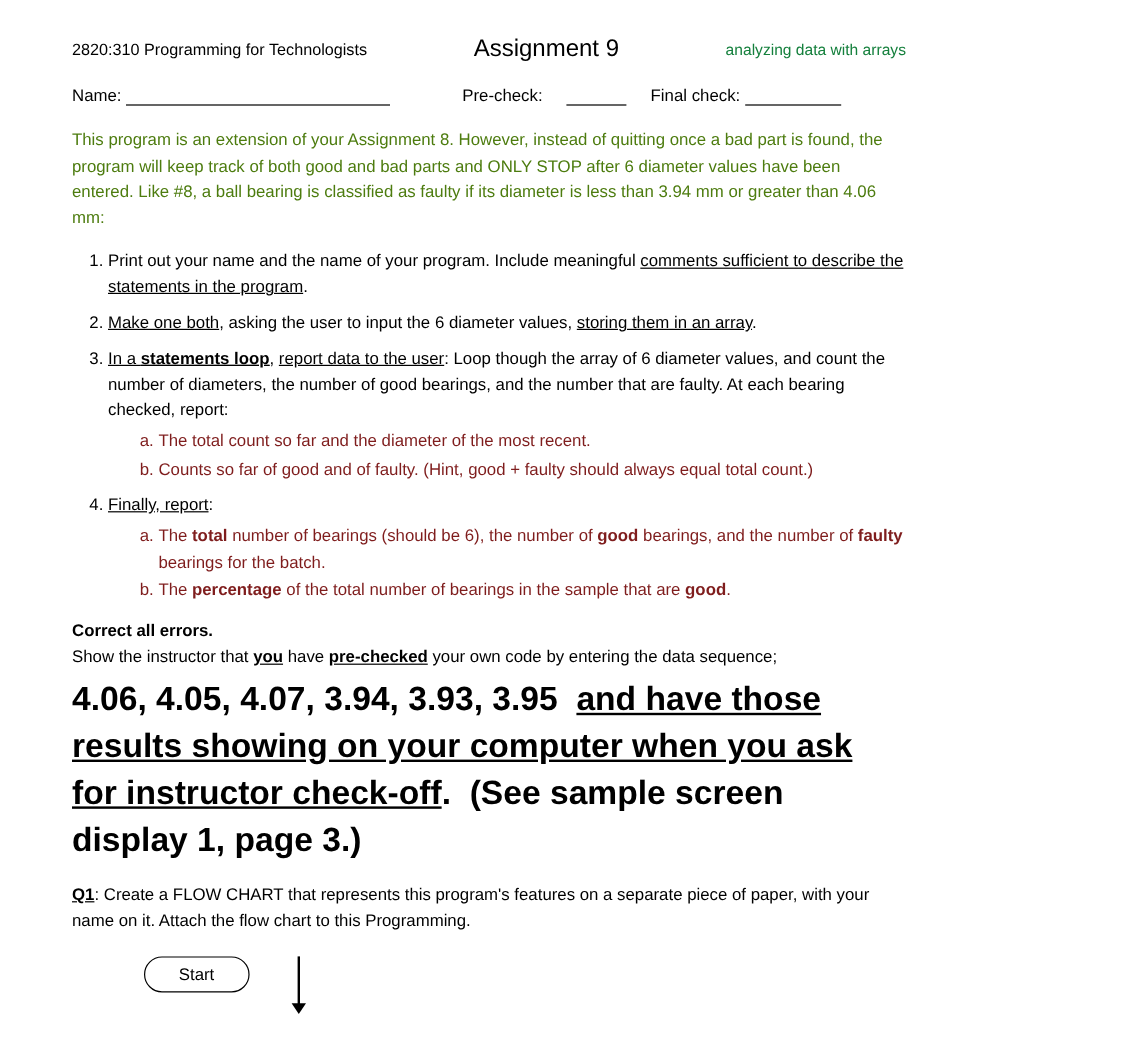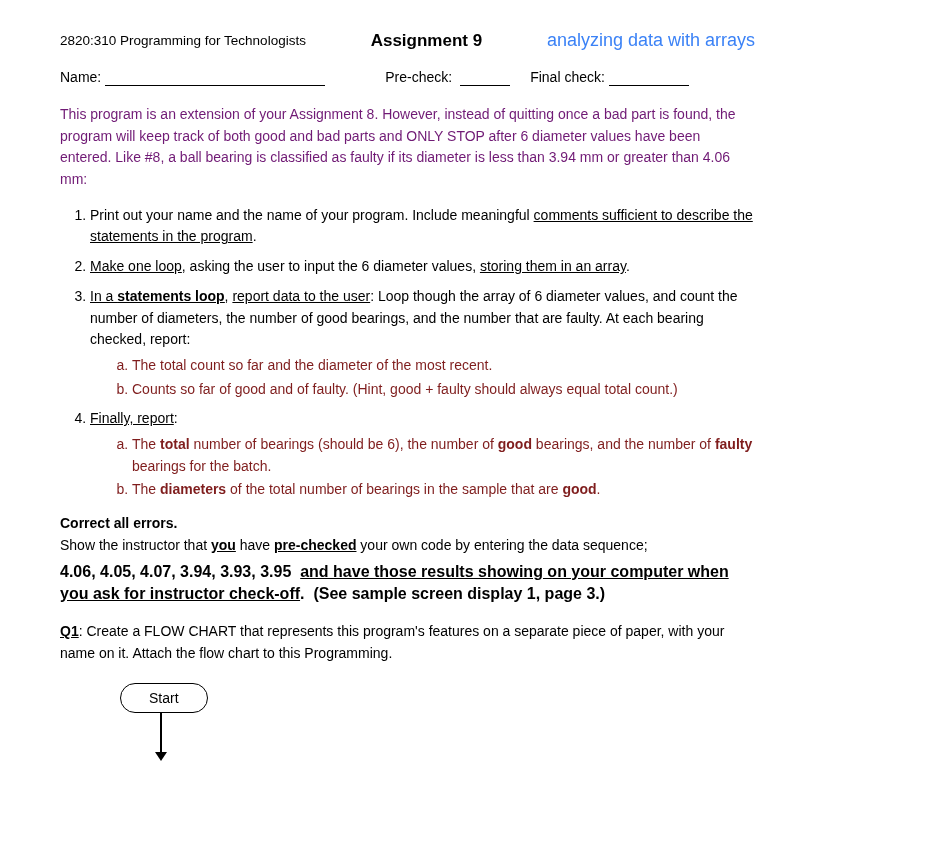--- a/index.html
+++ b/index.html
@@ -30,29 +30,29 @@
       justify-content: space-between;
       margin-bottom: 18px;
     }
 
     .header-left {
       font-size: 13.5px;
       color: #000;
     }
 
     .header-center {
-      font-size: 17px;
-      font-weight: bold;
+      font-size: 20px;
+      font-weight: normal;
       color: #000;
       text-align: center;
     }
 
     .header-right {
-      font-size: 18px;
-      color: #3b82f6;
+      font-size: 13px;
+      color: #15803d;
       text-align: right;
     }
 
     .name-row {
       display: flex;
       align-items: flex-start;
       margin-bottom: 18px;
       font-size: 14px;
     }
 
@@ -61,21 +61,21 @@
     }
 
     .name-line {
       border-bottom: 1px solid #000;
       width: 220px;
       display: inline-block;
       margin-right: 60px;
     }
 
     .precheck-label {
-      margin-right: 8px;
+      margin-right: 20px;
     }
 
     .precheck-line {
       border-bottom: 1px solid #000;
       width: 50px;
       display: inline-block;
       margin-right: 20px;
     }
 
     .finalcheck-label {
@@ -85,21 +85,21 @@
     .finalcheck-line {
       border-bottom: 1px solid #000;
       width: 80px;
       display: inline-block;
     }
 
     .intro-paragraph {
       font-size: 14px;
       line-height: 1.55;
       margin-bottom: 14px;
-      color: #701a75;
+      color: #4d7c0f;
     }
 
     .ordered-list {
       margin-left: 30px;
       margin-bottom: 14px;
     }
 
     .ordered-list li {
       font-size: 14px;
       line-height: 1.55;
@@ -135,21 +135,21 @@
       margin-bottom: 4px;
     }
 
     .show-instructor {
       font-size: 14px;
       margin-bottom: 4px;
       line-height: 1.55;
     }
 
     .data-sequence {
-      font-size: 16px;
+      font-size: 28px;
       font-weight: bold;
       margin-bottom: 4px;
       line-height: 1.4;
     }
 
     .data-sequence-bold-underline {
       text-decoration: underline;
       font-weight: bold;
     }
 
@@ -161,21 +161,21 @@
     }
 
     .q1-label {
       font-weight: bold;
       text-decoration: underline;
     }
 
     .flowchart-start {
       margin-top: 10px;
       display: flex;
-      flex-direction: column;
+      flex-direction: row;
       align-items: flex-start;
       margin-left: 60px;
     }
 
     .start-oval {
       border: 1.5px solid #000;
       border-radius: 50px;
       padding: 6px 28px;
       font-size: 14px;
       background: #fff;
@@ -224,36 +224,36 @@
     This program is an extension of your Assignment 8.  However, instead of quitting once a bad part is found, the program will keep track of both good and bad parts and ONLY STOP after 6 diameter values have been entered.  Like #8, a ball bearing is classified as faulty if its diameter is less than 3.94 mm or greater than 4.06 mm:
   </div>
 
   <ol class="ordered-list">
 
     <li>
       Print out your name and the name of your program.  Include meaningful <span class="underline">comments sufficient to describe the statements in the program</span>.
     </li>
 
     <li>
-      <span class="underline">Make one loop</span>, asking the user to input the 6 diameter values, <span class="underline">storing them in an array</span>.
+      <span class="underline">Make one both</span>, asking the user to input the 6 diameter values, <span class="underline">storing them in an array</span>.
     </li>
 
     <li>
       <span class="underline">In a <span class="bold underline">statements loop</span></span>, <span class="underline">report data to the user</span>:  Loop though the array of 6 diameter values, and count the number of diameters, the number of good bearings, and the number that are faulty.  At each bearing checked, report:
       <ol class="sub-list">
         <li>The total count so far and the diameter of the most recent.</li>
         <li>Counts so far of good and of faulty.  (Hint, good + faulty should always equal total count.)</li>
       </ol>
     </li>
 
     <li style="margin-top: 8px;">
       <span class="underline">Finally, report</span>:
       <ol class="sub-list">
         <li>The <span class="bold">total</span> number of bearings (should be 6), the number of <span class="bold">good</span> bearings, and the number of <span class="bold">faulty</span> bearings for the batch.</li>
-        <li>The <span class="bold">diameters</span> of the total number of bearings in the sample that are <span class="bold">good</span>.</li>
+        <li>The <span class="bold">percentage</span> of the total number of bearings in the sample that are <span class="bold">good</span>.</li>
       </ol>
     </li>
   </ol>
 
   <div class="correct-errors">
     <span>Correct all errors.</span>
   </div>
 
   <div class="show-instructor">
     Show the instructor that <span class="underline bold">you</span> have <span class="underline bold">pre-checked</span> your own code by entering the data sequence;

